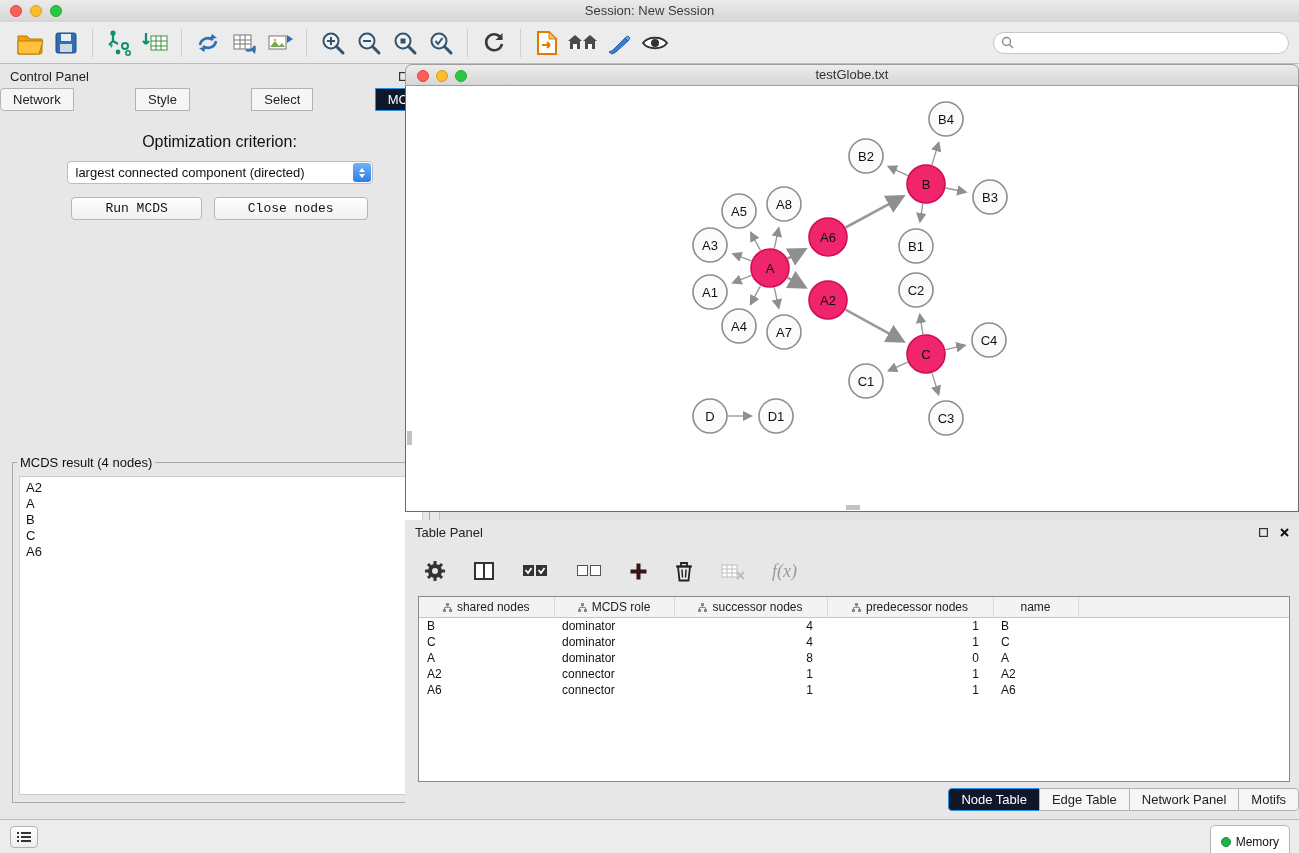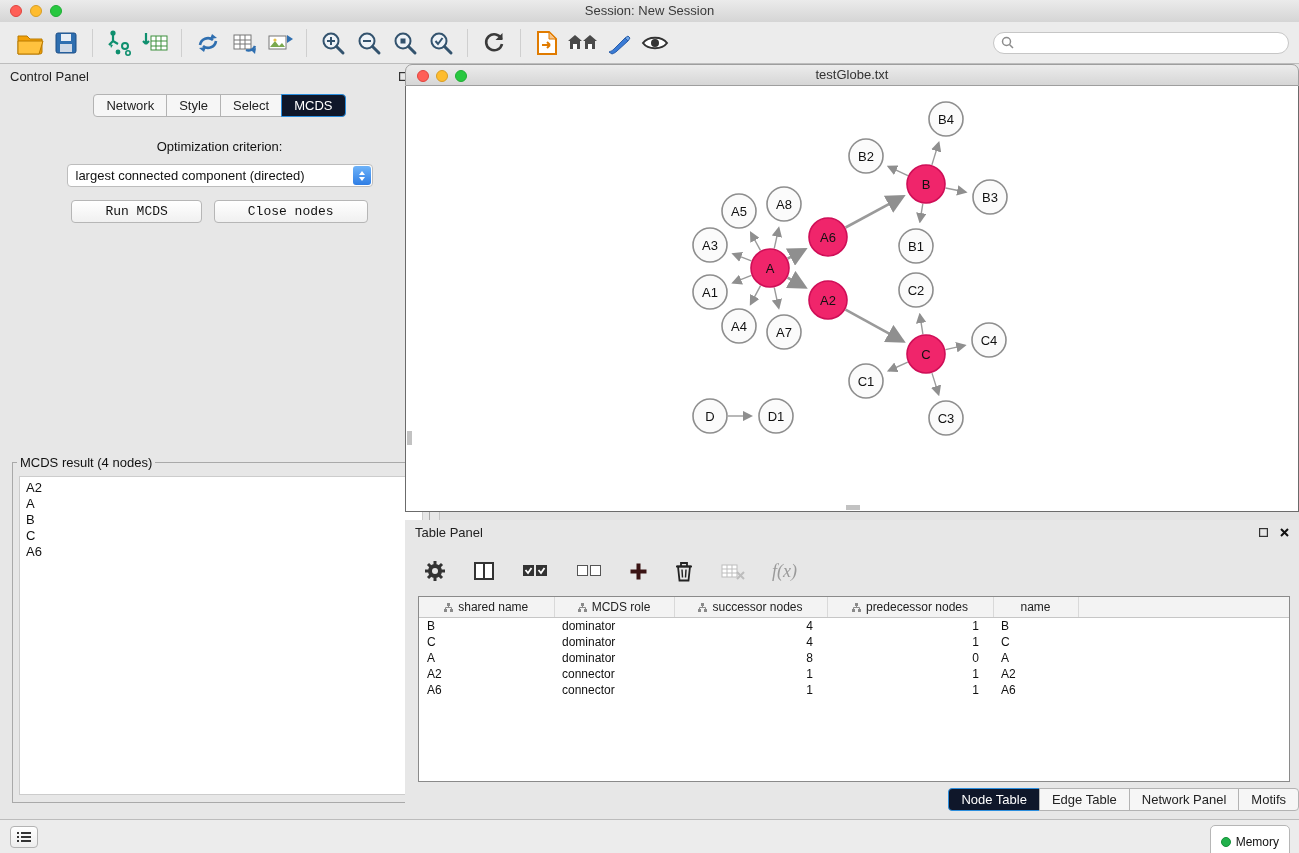--- a/index.html
+++ b/index.html
@@ -20,26 +20,26 @@
   .sep{width:1px;height:28px;background:#cfcfcf;margin:0 8px;flex:0 0 auto;}
   .search{margin-left:auto;margin-right:10px;display:flex;align-items:center;width:296px;height:22px;background:#fff;border:1px solid #c6c6c6;border-radius:12px;padding-left:7px;gap:4px;box-sizing:border-box;}
   .search input{border:none;outline:none;flex:1;font-size:12px;background:transparent;font-family:"Liberation Sans",sans-serif;}
 
   
   .panel-header{height:24px;display:flex;align-items:center;padding:0 10px;font-size:13px;color:#222;}
   .panel-controls{margin-left:auto;display:flex;gap:12px;align-items:center;}
 
   
   .control-panel{position:absolute;left:0;top:64px;width:440px;height:756px;background:#e7e7e7;border-right:1px solid #c4c4c4;box-sizing:border-box;}
-  .tabstrip{display:flex;justify-content:center;margin-top:6px;}
+  .tabstrip{display:flex;justify-content:space-between;}
   .tab{padding:3px 12px;font-size:13px;background:#f6f6f6;border:1px solid #b3b3b3;margin-left:-1px;color:#222;white-space:nowrap;}
   .tab:first-child{border-radius:4px 0 0 4px;margin-left:0;}
   .tab:last-child{border-radius:0 4px 4px 0;}
   .tab.active{background:#0f172a;border-color:#2b8ede;color:#fff;}
-  .opt-label{text-align:center;margin-top:22px;font-size:13px;color:#111;}
+  .opt-label{text-align:center;margin-top:22px;font-size:16px;color:#111;}
   .combo{width:306px;height:23px;margin:10px auto 0;background:#fff;border:1px solid #bdbdbd;border-radius:4px;display:flex;align-items:center;font-size:13px;padding-left:8px;box-sizing:border-box;}
   .combo .stepper{margin-left:auto;width:18px;height:19px;margin-right:1px;background:linear-gradient(#6eb3f9,#2e7de4);border-radius:3px;display:flex;flex-direction:column;align-items:center;justify-content:center;gap:2px;}
   .tri-up{width:0;height:0;border-left:3.5px solid transparent;border-right:3.5px solid transparent;border-bottom:4px solid #fff;}
   .tri-down{width:0;height:0;border-left:3.5px solid transparent;border-right:3.5px solid transparent;border-top:4px solid #fff;}
   .btn-row{display:flex;justify-content:center;gap:12px;margin-top:13px;}
   .mac-btn{padding:3px 33px;font-size:13px;background:linear-gradient(#ffffff,#f0f0f0);border:1px solid #b6b6b6;border-radius:4px;color:#111;font-family:Liberation Mono, monospace;}
   .result-fieldset{position:absolute;left:12px;right:9px;top:391px;bottom:17px;border:1px solid #a9a9a9;margin:0;padding:0;}
   .result-fieldset legend{font-size:13px;margin-left:4px;padding:0 3px;color:#111;}
   .result-list{position:absolute;left:6px;right:6px;top:6px;bottom:7px;background:#fff;border:1px solid #ccc;padding:3px 6px;font-size:13px;line-height:16px;overflow:auto;}
 
@@ -491,21 +491,21 @@
         <thead>
           <tr>
             <th>
                 <span class="th-inner">
                   <svg class="ticon" width="9" height="9">
                     <rect x="3" y="0" width="3" height="3" fill="#8a8a8a"></rect>
                     <rect x="0" y="6" width="3" height="3" fill="#8a8a8a"></rect>
                     <rect x="6" y="6" width="3" height="3" fill="#8a8a8a"></rect>
                     <path d="M4.5 3v1.5M1.5 6V4.5h6V6" stroke="#8a8a8a" fill="none"></path>
                   </svg>
-                  <span>shared name</span>
+                  <span>shared nodes</span>
                 </span>
               </th>
             <th>
                 <span class="th-inner">
                   <svg class="ticon" width="9" height="9">
                     <rect x="3" y="0" width="3" height="3" fill="#8a8a8a"></rect>
                     <rect x="0" y="6" width="3" height="3" fill="#8a8a8a"></rect>
                     <rect x="6" y="6" width="3" height="3" fill="#8a8a8a"></rect>
                     <path d="M4.5 3v1.5M1.5 6V4.5h6V6" stroke="#8a8a8a" fill="none"></path>
                   </svg>

